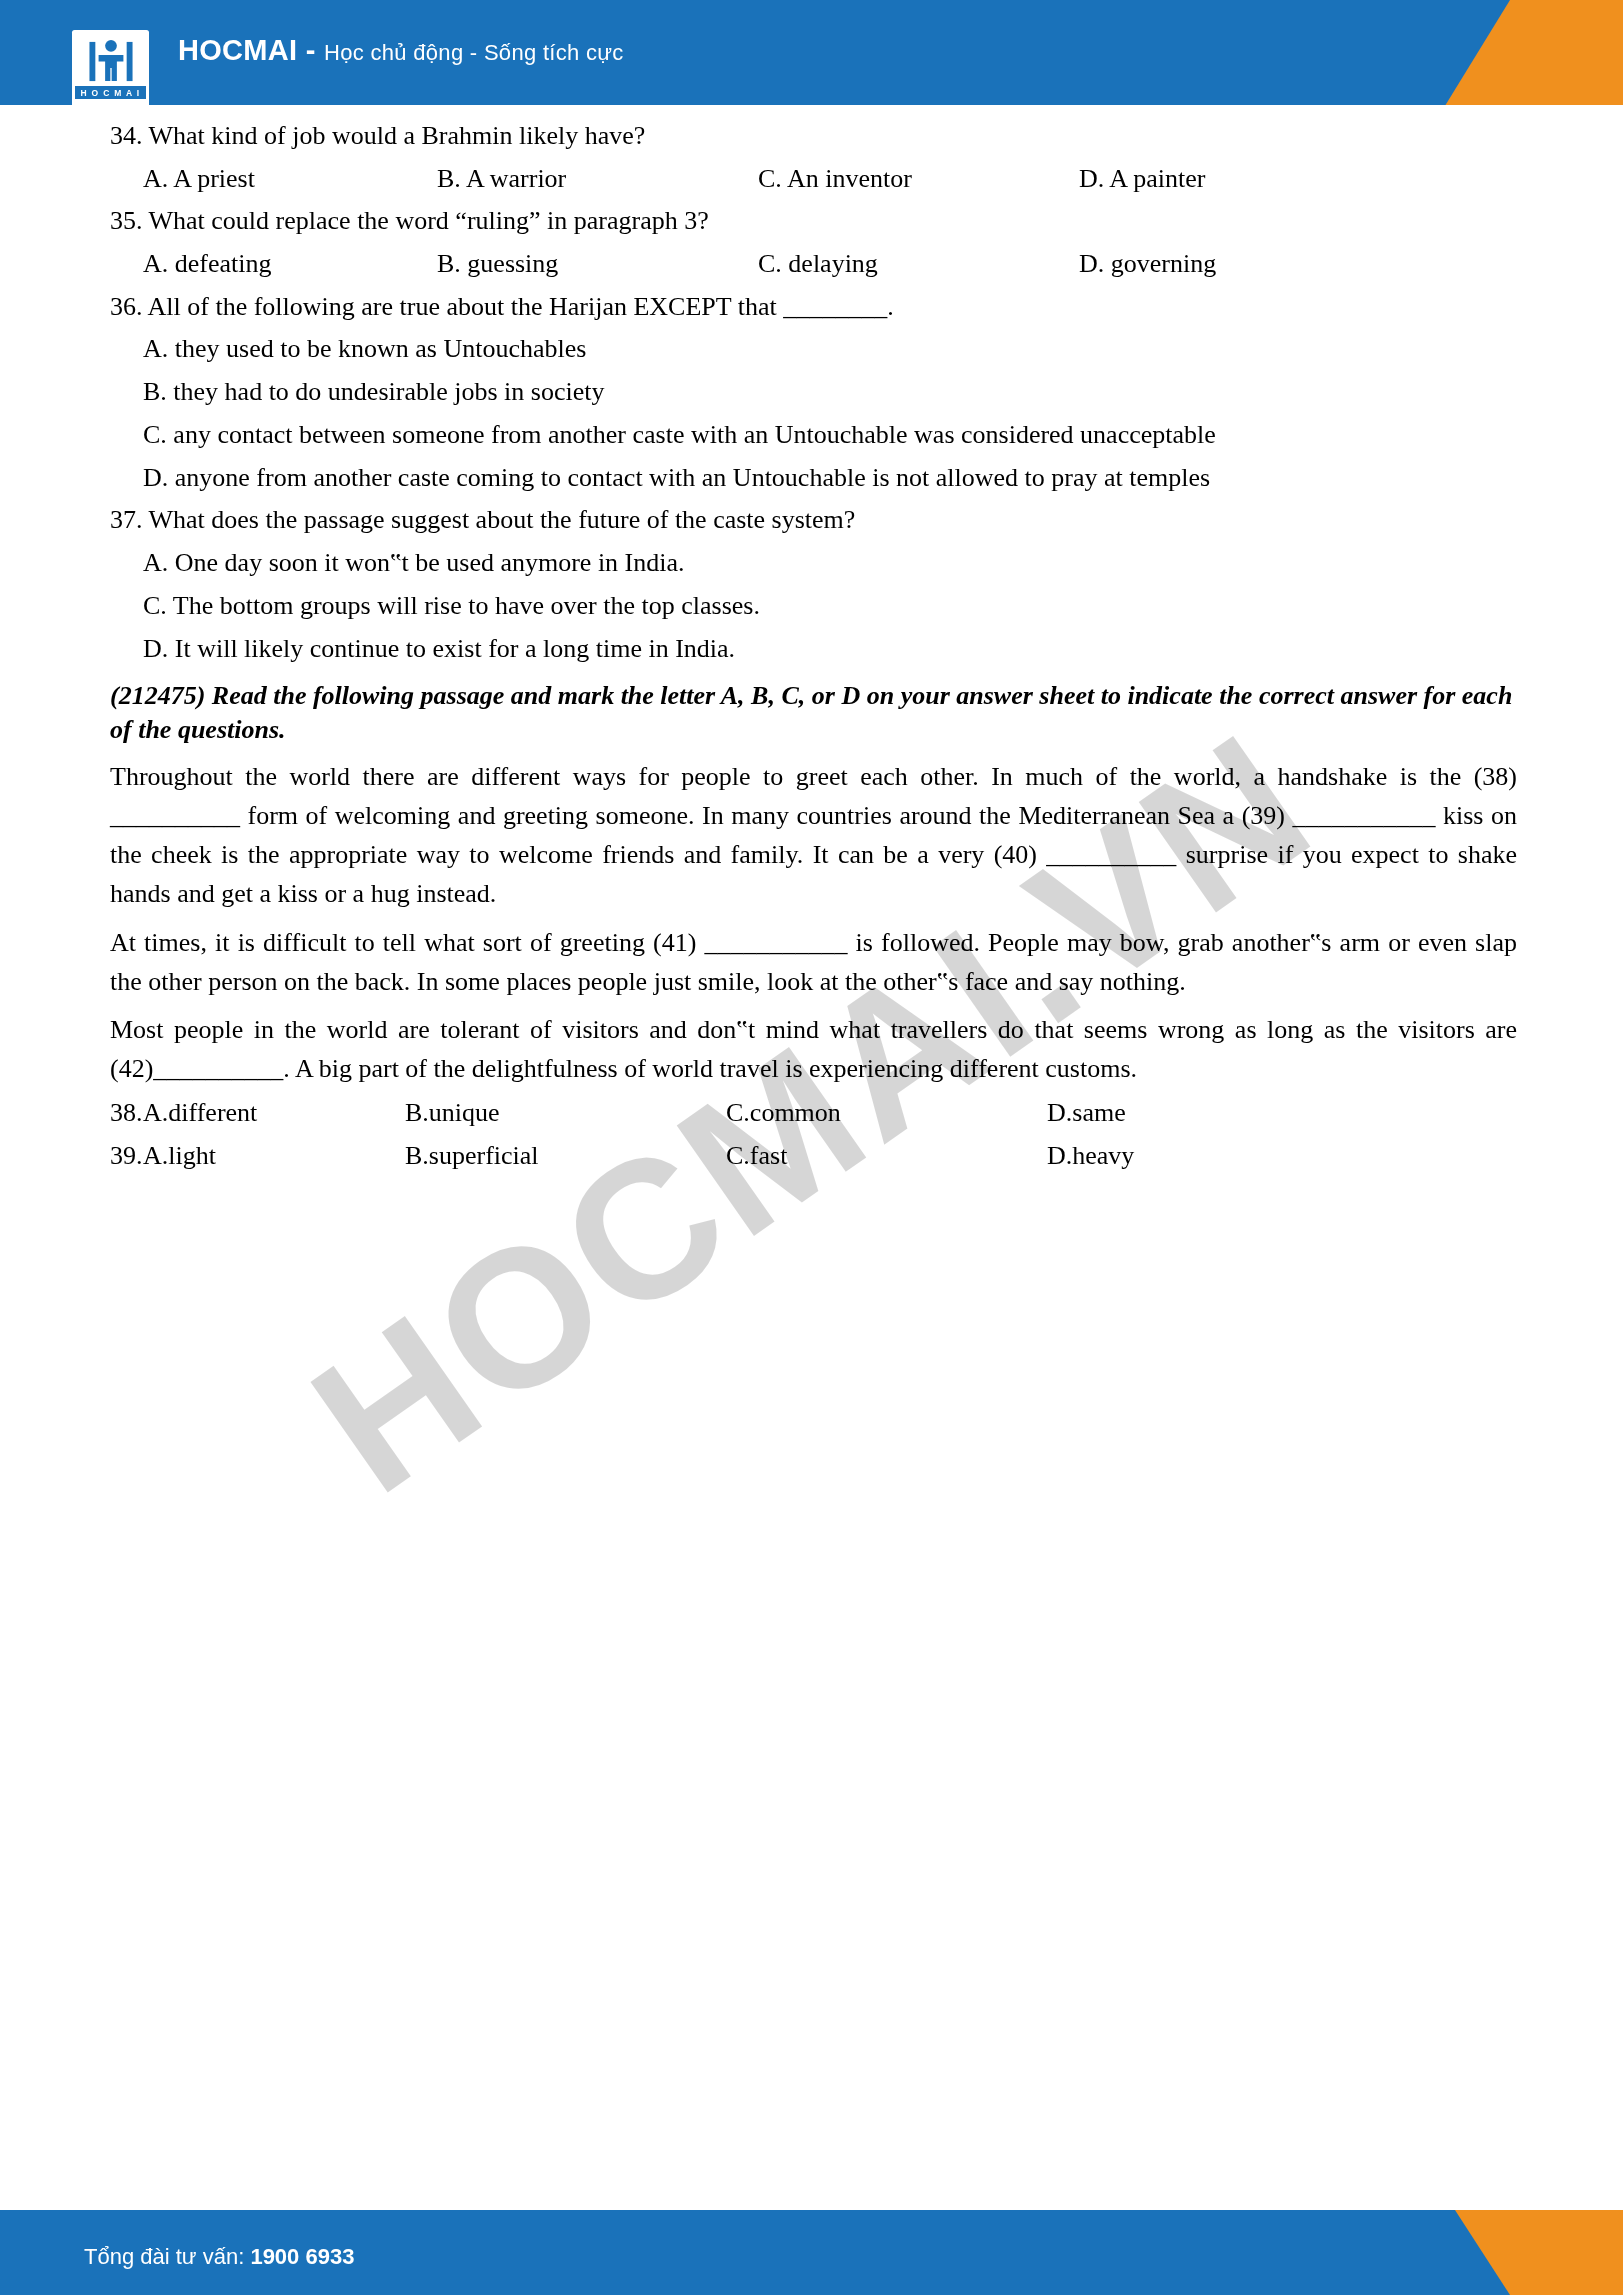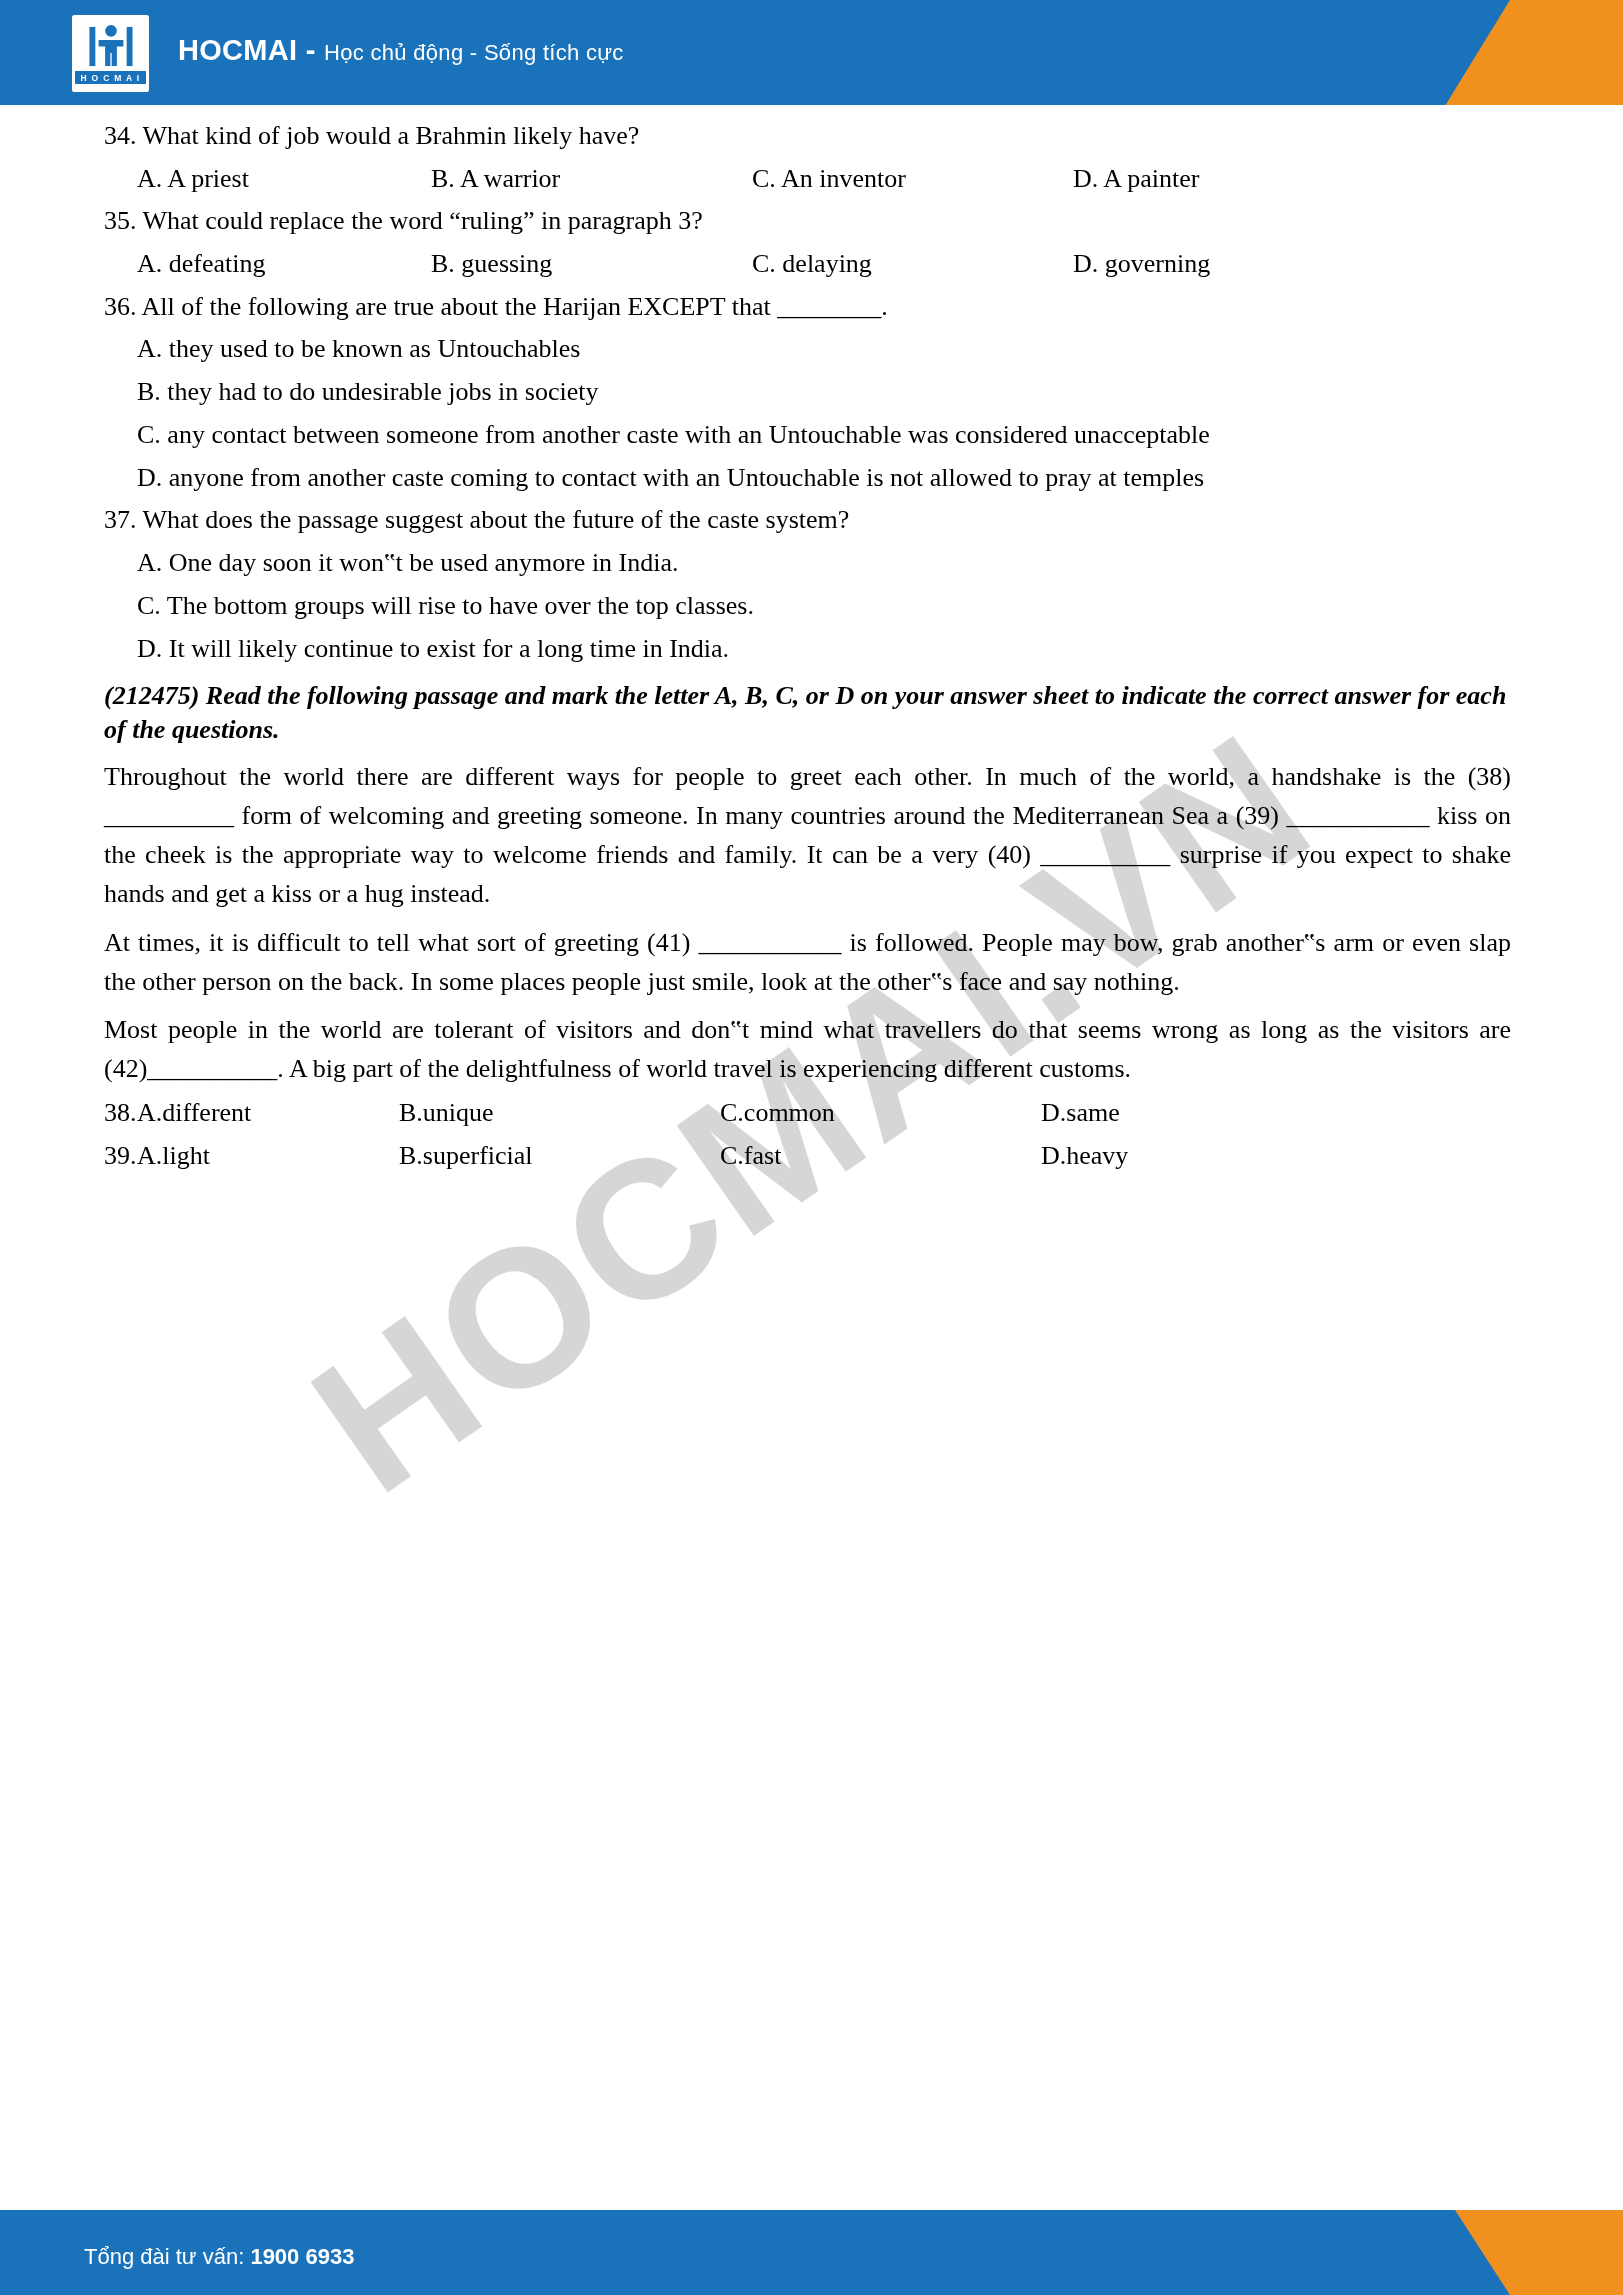--- a/index.html
+++ b/index.html
@@ -41,21 +41,21 @@
     position: absolute;
     top: 0;
     left: 1386px;
     width: 124px;
     height: 105px;
     background: #1a72ba;
     clip-path: polygon(0 0, 100% 0, 48% 100%, 0% 100%);
   }
   .logo-box {
     position: absolute;
-    top: 15px;
+    top: 30px;
     left: 72px;
     width: 77px;
     height: 77px;
     background: #ffffff;
     border-radius: 2.6px;
     display: flex;
     flex-direction: column;
     align-items: center;
     justify-content: center;
   }
@@ -138,21 +138,21 @@
   .page {
     position: absolute;
     top: 108px;
     left: 0;
     width: 1623px;
     height: 2094px;
     padding: 0;
   }
   .content {
     position: absolute;
-    left: 104px;
+    left: 110px;
     top: 11.8px;
     width: 1407px;
     font-size: 26px;
     line-height: 1.24;
     color: #000000;
   }
   .q {
     margin: 0 0 10.5px 0;
     text-align: justify;
     text-justify: inter-word;

